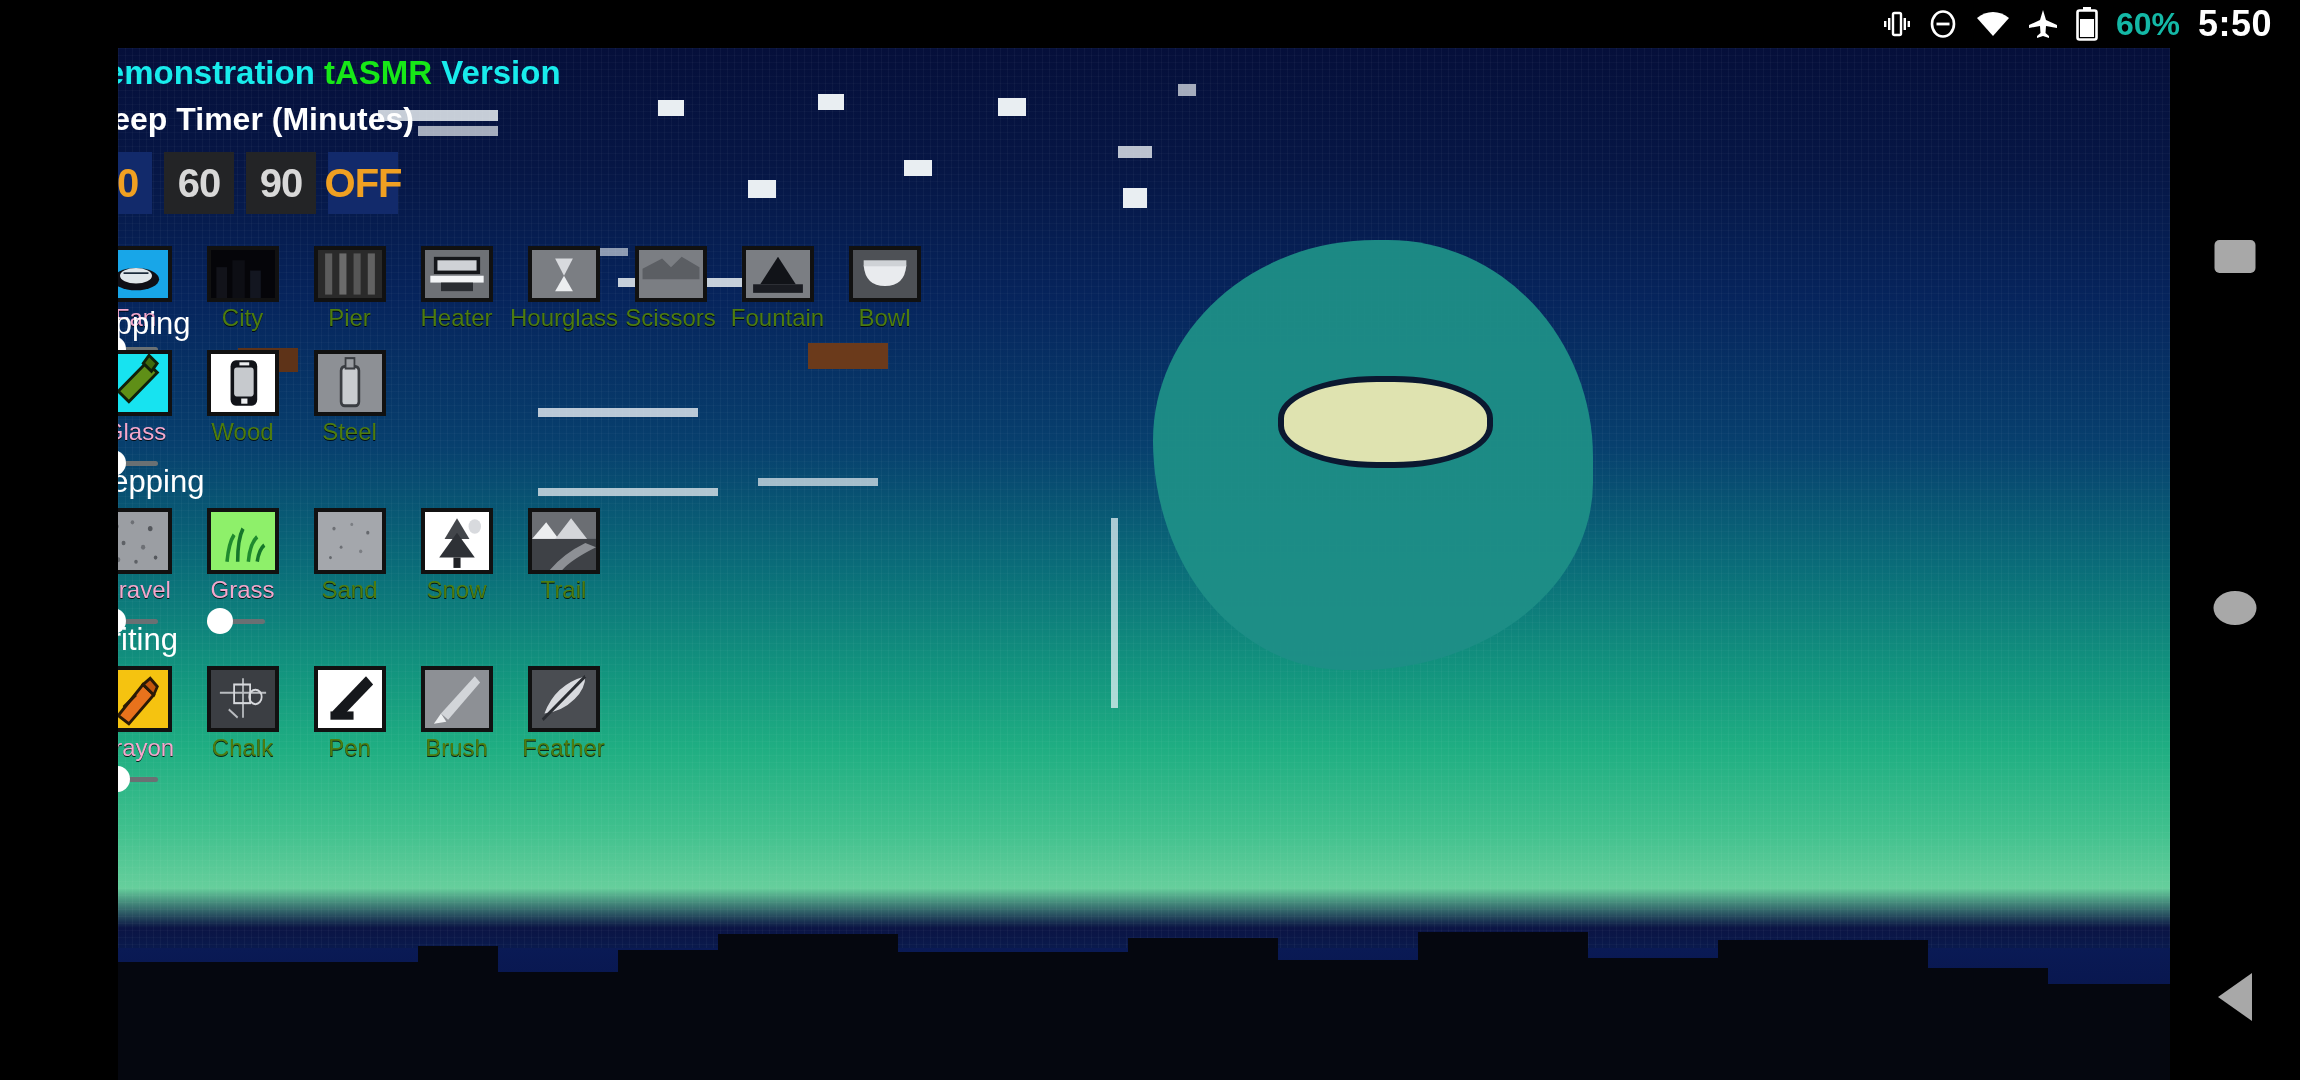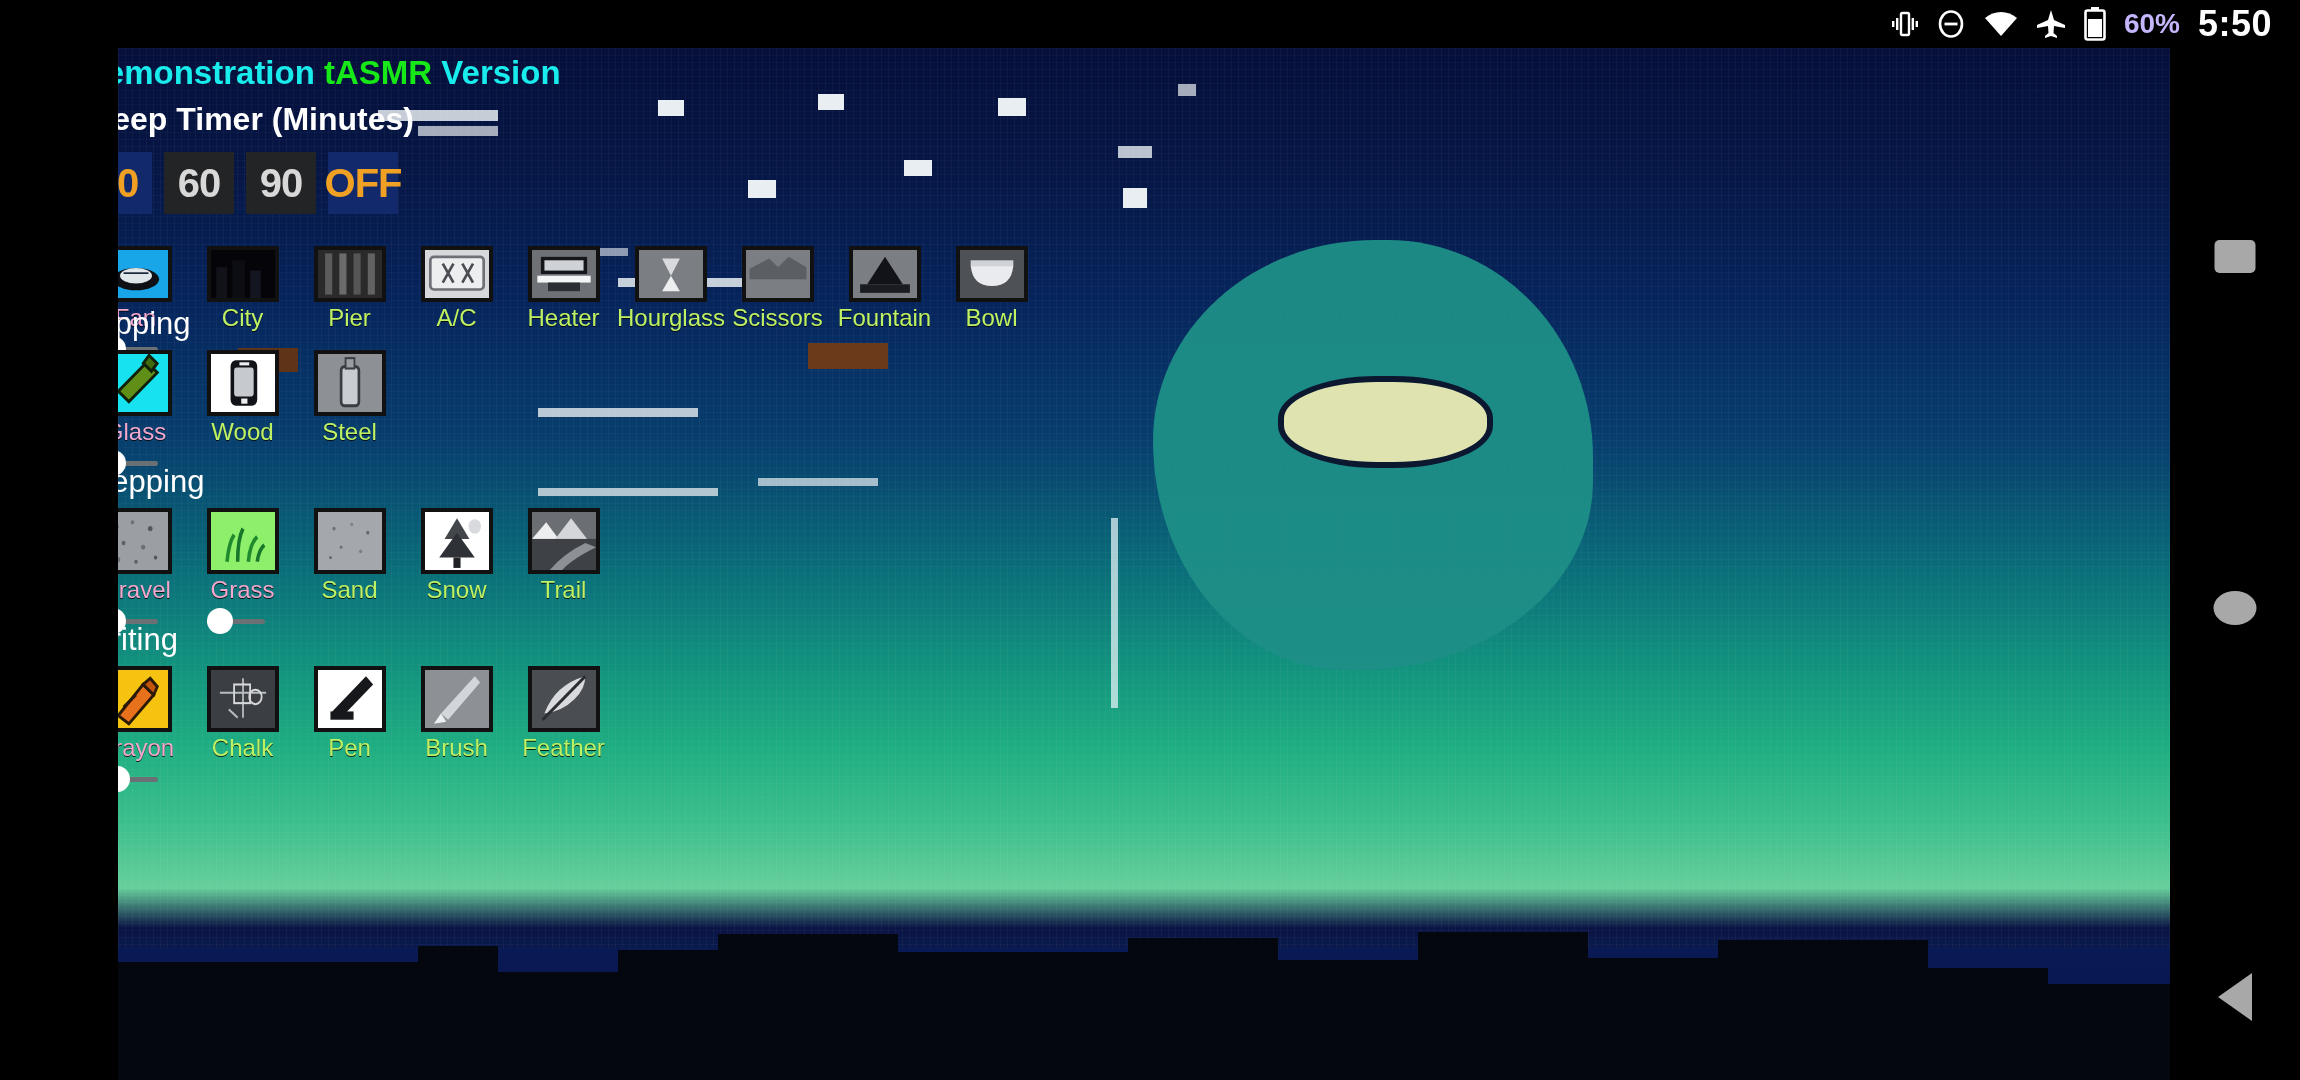--- a/index.html
+++ b/index.html
@@ -8,21 +8,21 @@
 
   #screen{ position:relative; width:2300px; height:1080px; background:#000; }
 
   
   #statusbar{ position:absolute; left:0; top:0; width:2300px; height:48px;
      background:#000; display:flex; align-items:center; justify-content:flex-end;
      padding-right:28px; gap:18px; }
   #statusbar .sicon{ display:inline-flex; align-items:center; justify-content:center;
      color:#fff; }
   #statusbar .clock{ color:#fff; font-size:36px; font-weight:700; letter-spacing:.5px;}
-  #statusbar .batt{ color:#c4b5fd; font-size:28px; font-weight:700; }
+  #statusbar .batt{ color:#14b8a6; font-size:32px; font-weight:700; }
 
   
   #app{ position:absolute; left:118px; top:48px; width:2052px; height:1032px;
         overflow:hidden; }
 
   
   #wall{ position:absolute; inset:0; background:
       
       linear-gradient(to bottom,
         #050f3a 0px, #061645 120px, #06245c 250px,
@@ -72,21 +72,21 @@
   
   .seclabel{ position:absolute; left:-36px; font-size:31px; color:#ffffff; }
 
   
   .row{ position:absolute; left:-36px; display:flex; }
   .cell{ width:107px; position:relative; }
   .thumb{ width:72px; height:56px; border:4px solid #111; margin:0 auto;
      display:block; image-rendering:pixelated; position:relative; overflow:hidden; }
   .thumb.sq{ height:66px; }
   .caption{ text-align:center; font-size:24px; margin-top:2px;
-     color:#bef264; text-shadow:0 1px 0 rgba(0,0,0,.8); white-space:nowrap;}
+     color:#4d7c0f; text-shadow:0 1px 0 rgba(0,0,0,.8); white-space:nowrap;}
   .caption.active{ color:#f3a8cd; }
   .slider{ height:26px; margin-top:4px; position:relative; }
   .track{ position:absolute; left:18px; top:11px; width:58px; height:5px;
      background:#6a7073; border-radius:3px;}
   .fill{ position:absolute; left:18px; top:11px; height:5px; background:#f2b723;
      border-radius:3px;}
   .knob{ position:absolute; top:0px; width:26px; height:26px; border-radius:50%;
      background:#ffffff; }
 
   
@@ -229,29 +229,20 @@
                   <rect x="8" y="4" width="8" height="48" fill="#5c5c5c"></rect>
                   <rect x="24" y="4" width="8" height="48" fill="#6b6b6b"></rect>
                   <rect x="40" y="4" width="8" height="48" fill="#565656"></rect>
                   <rect x="56" y="4" width="8" height="48" fill="#626262"></rect>
                 </svg></div>
               <div class="caption">Pier</div>
               <div class="slider"></div>
             </div>
             <div class="cell">
               <div class="thumb"><svg viewBox="0 0 72 56" width="100%" height="100%" preserveAspectRatio="none">
-                  <rect width="72" height="56" fill="#d6d8dc"></rect>
-                  <rect x="6" y="8" width="60" height="38" rx="4" fill="#eceef0" stroke="#6d7074" stroke-width="3"></rect>
-                  <path d="M20 16 L32 38 M32 16 L20 38 M42 16 L54 38 M54 16 L42 38" stroke="#4a4d52" stroke-width="3"></path>
-                </svg></div>
-              <div class="caption">A/C</div>
-              <div class="slider"></div>
-            </div>
-            <div class="cell">
-              <div class="thumb"><svg viewBox="0 0 72 56" width="100%" height="100%" preserveAspectRatio="none">
                   <rect width="72" height="56" fill="#6e7176"></rect>
                   <rect x="10" y="8" width="52" height="20" fill="#14161a"></rect>
                   <rect x="14" y="12" width="44" height="12" fill="#cfd2d6"></rect>
                   <rect x="6" y="30" width="60" height="8" fill="#f2f4f6"></rect>
                   <rect x="18" y="38" width="36" height="10" fill="#2a2d32"></rect>
                 </svg></div>
               <div class="caption">Heater</div>
               <div class="slider"></div>
             </div>
             <div class="cell">

